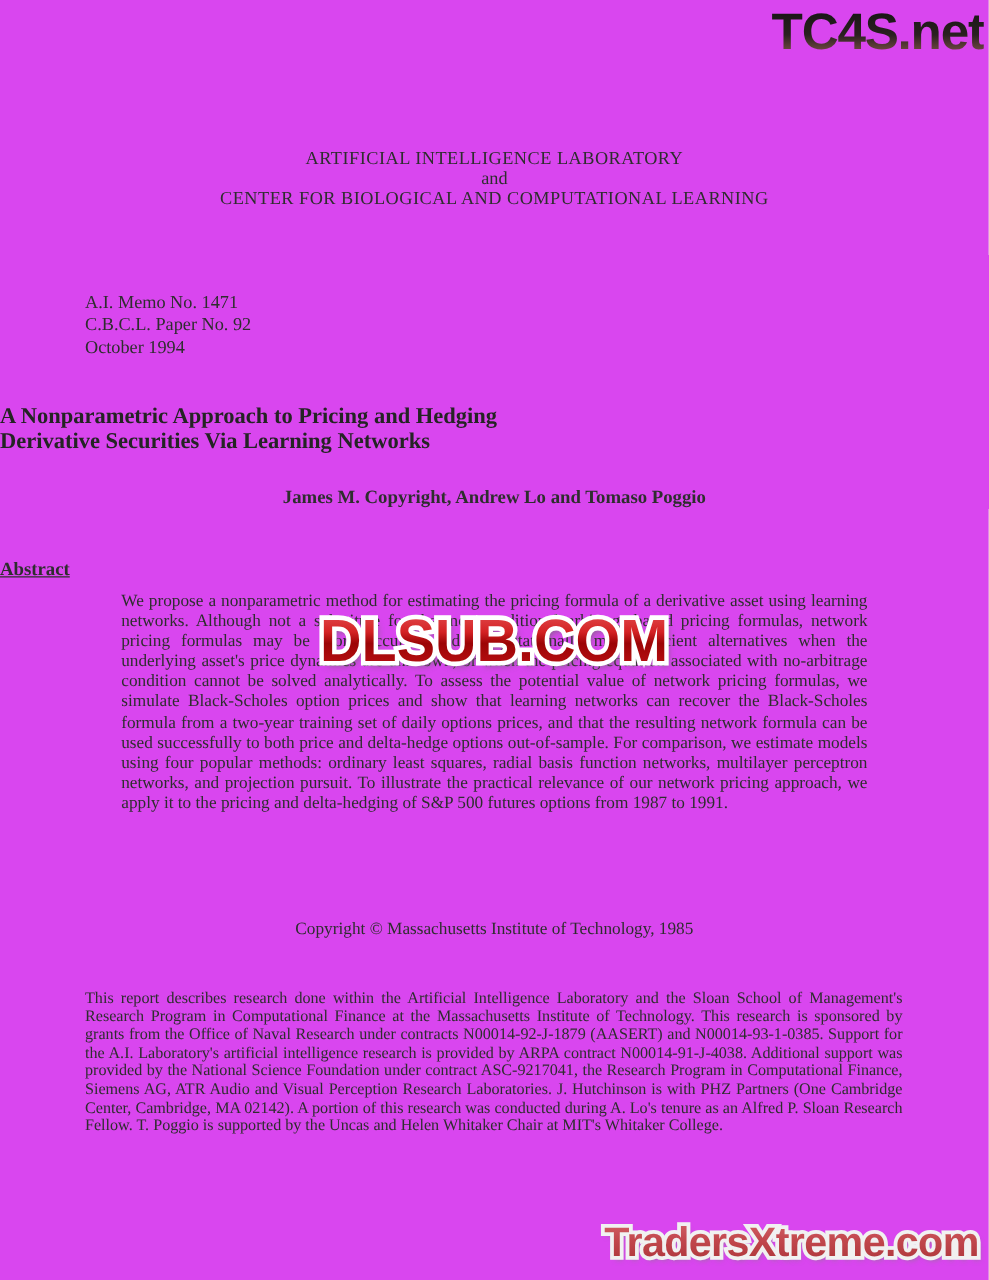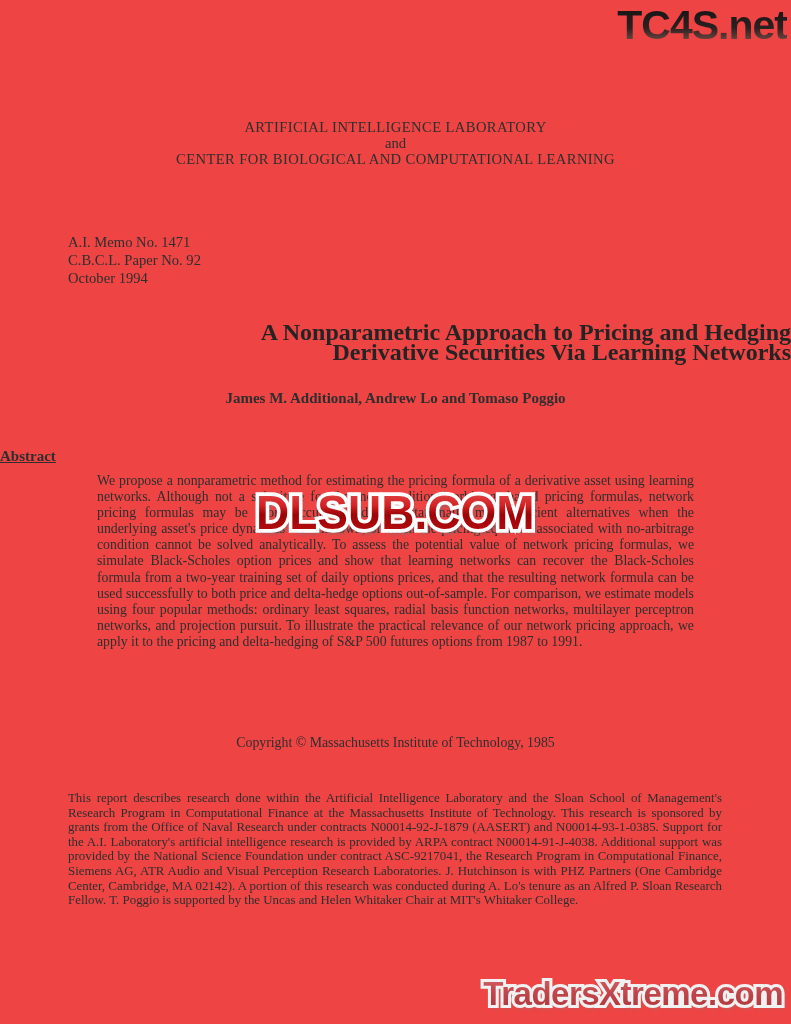--- a/index.html
+++ b/index.html
@@ -4,21 +4,21 @@
 <style>
   * { margin: 0; padding: 0; box-sizing: border-box; }
   html, body { background: #e8e8e8; }
   body { font-family: "Liberation Serif", serif; }
 
   .page {
     position: relative;
     width: 791px;
     height: 1024px;
     margin: 0 auto;
-    background: #ef4444;
+    background: #d946ef;
     color: #2e2e2e;
     overflow: hidden;
   }
 
   
   .wm-tc4s {
     position: absolute;
     top: 2px;
     right: 4px;
     font-family: "Liberation Sans", sans-serif;
@@ -66,23 +66,23 @@
   }
   .memo-left div { white-space: nowrap; }
   .memo-date { white-space: nowrap; }
 
   
   .paper-title {
     position: absolute;
     top: 323px;
     left: 0;
     width: 100%;
-    text-align: right;
-    font-weight: 700;
-    font-size: 24px;
+    text-align: left;
+    font-weight: 700;
+    font-size: 18px;
     line-height: 19.5px;
     color: #242424;
   }
   .paper-authors {
     position: absolute;
     top: 390px;
     left: 0;
     width: 100%;
     text-align: center;
     font-weight: 700;
@@ -221,21 +221,21 @@
       <div>C.B.C.L. Paper No.  92</div>
     </div>
     <div class="memo-date">October 1994</div>
   </div>
 
   <div class="paper-title">
     <div>A Nonparametric Approach to Pricing and Hedging</div>
     <div>Derivative Securities Via Learning Networks</div>
   </div>
 
-  <div class="paper-authors">James M. Additional, Andrew Lo and Tomaso Poggio</div>
+  <div class="paper-authors">James M. Copyright, Andrew Lo and Tomaso Poggio</div>
 
   <div class="abstract-heading">Abstract</div>
   <div class="abstract-body">We propose a nonparametric method for estimating the pricing formula of a derivative asset using learning networks. Although not a substitute for the more traditional arbitrage-based pricing formulas, network pricing formulas may be more accurate and computationally more efficient alternatives when the underlying asset's price dynamics are unknown, or when the pricing equation associated with no-arbitrage condition cannot be solved analytically. To assess the potential value of network pricing formulas, we simulate Black-Scholes option prices and show that learning networks can recover the Black-Scholes formula from a two-year training set of daily options prices, and that the resulting network formula can be used successfully to both price and delta-hedge options out-of-sample. For comparison, we estimate models using four popular methods: ordinary least squares, radial basis function networks, multilayer perceptron networks, and projection pursuit. To illustrate the practical relevance of our network pricing approach, we apply it to the pricing and delta-hedging of S&amp;P 500 futures options from 1987 to 1991.</div>
 
   <div class="wm-dlsub">
     <span class="stroke-layer">DLSUB.COM</span>
     <span class="fill-layer">DLSUB.COM</span>
   </div>
 
   <div class="copyright-line">Copyright © Massachusetts Institute of Technology, 1985</div>

